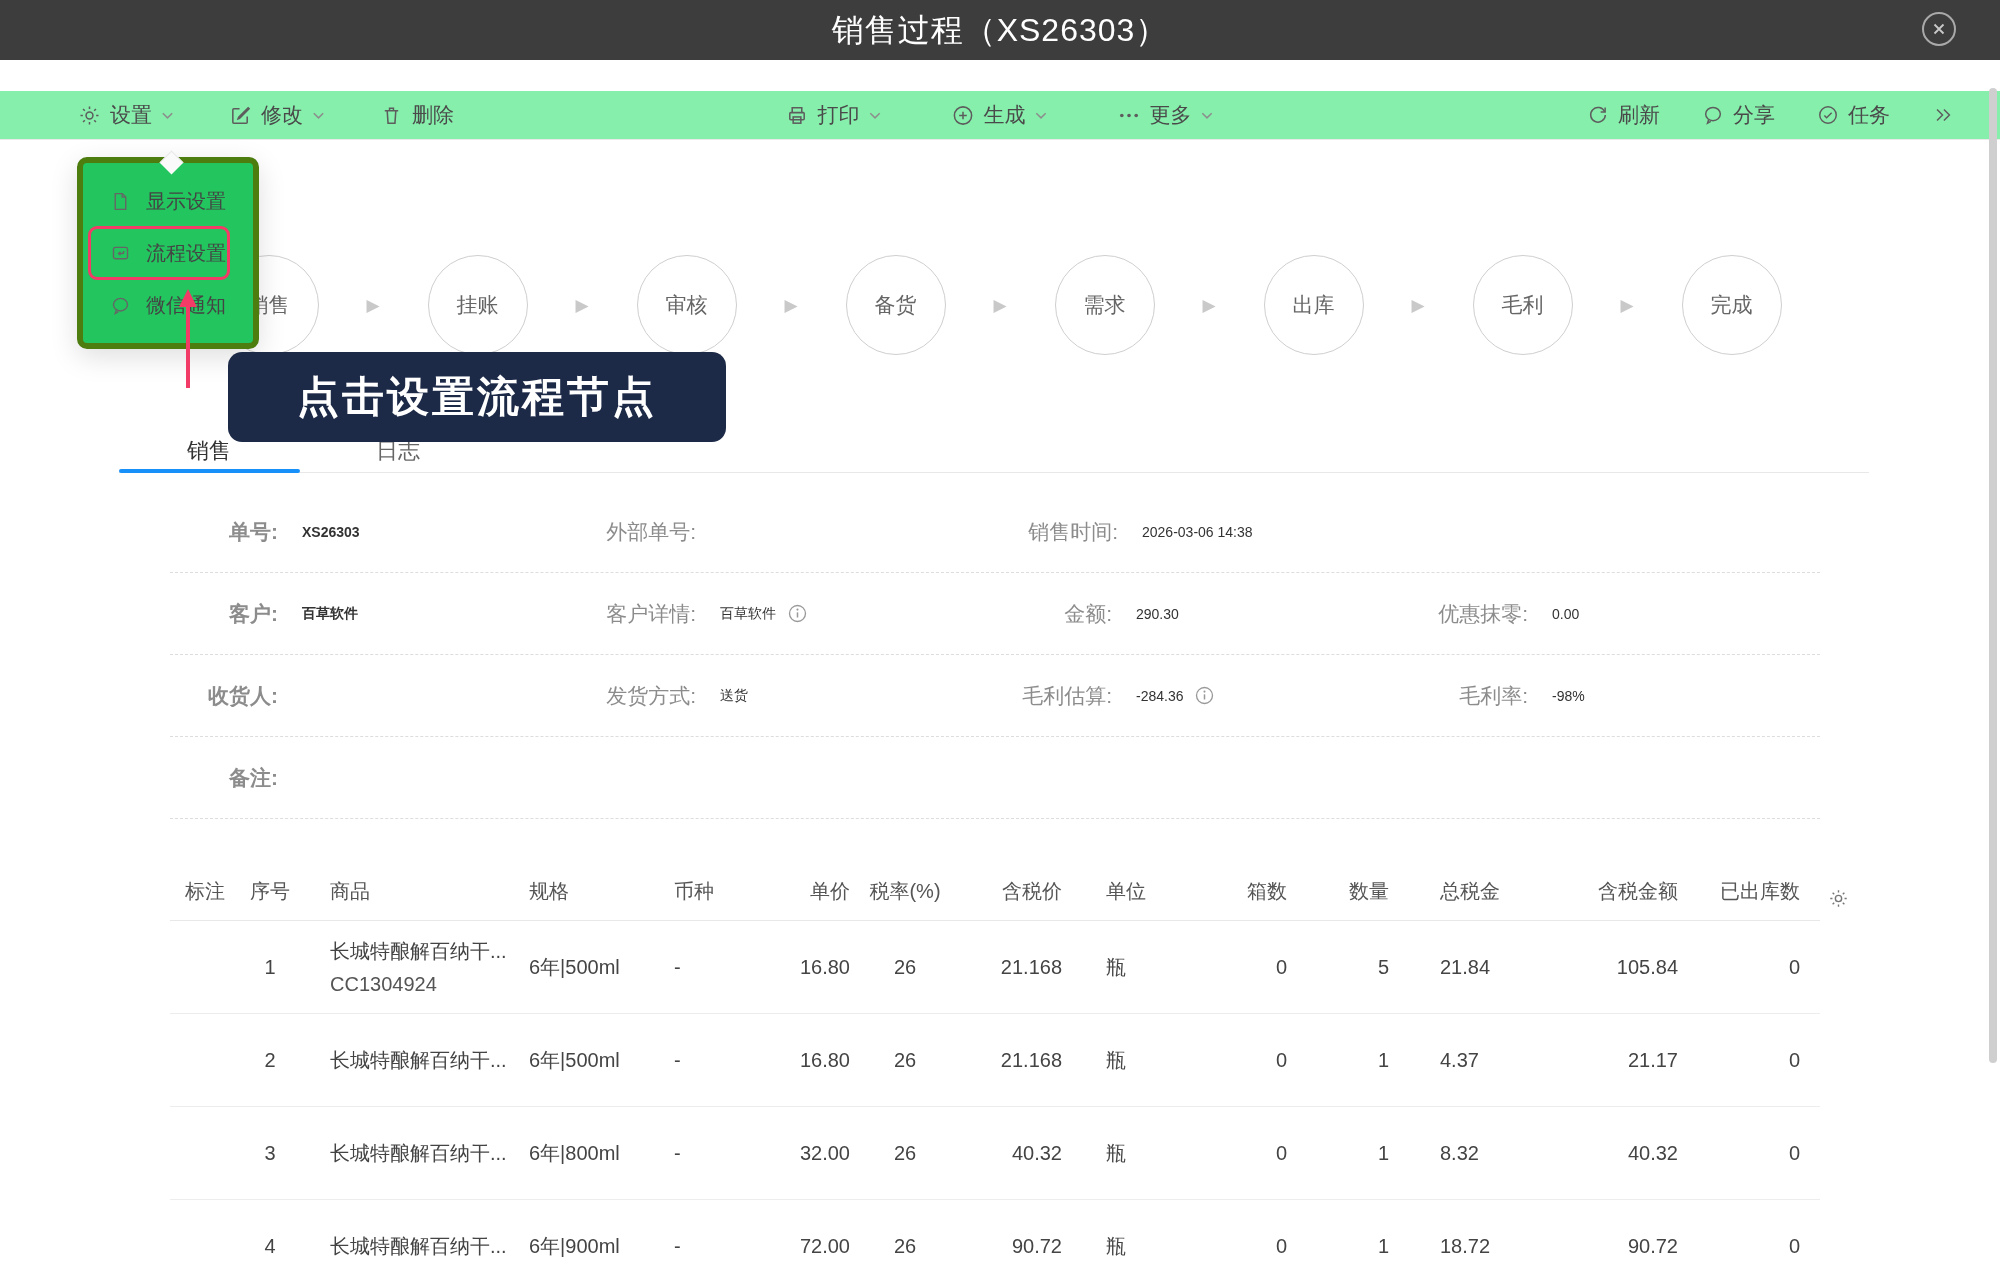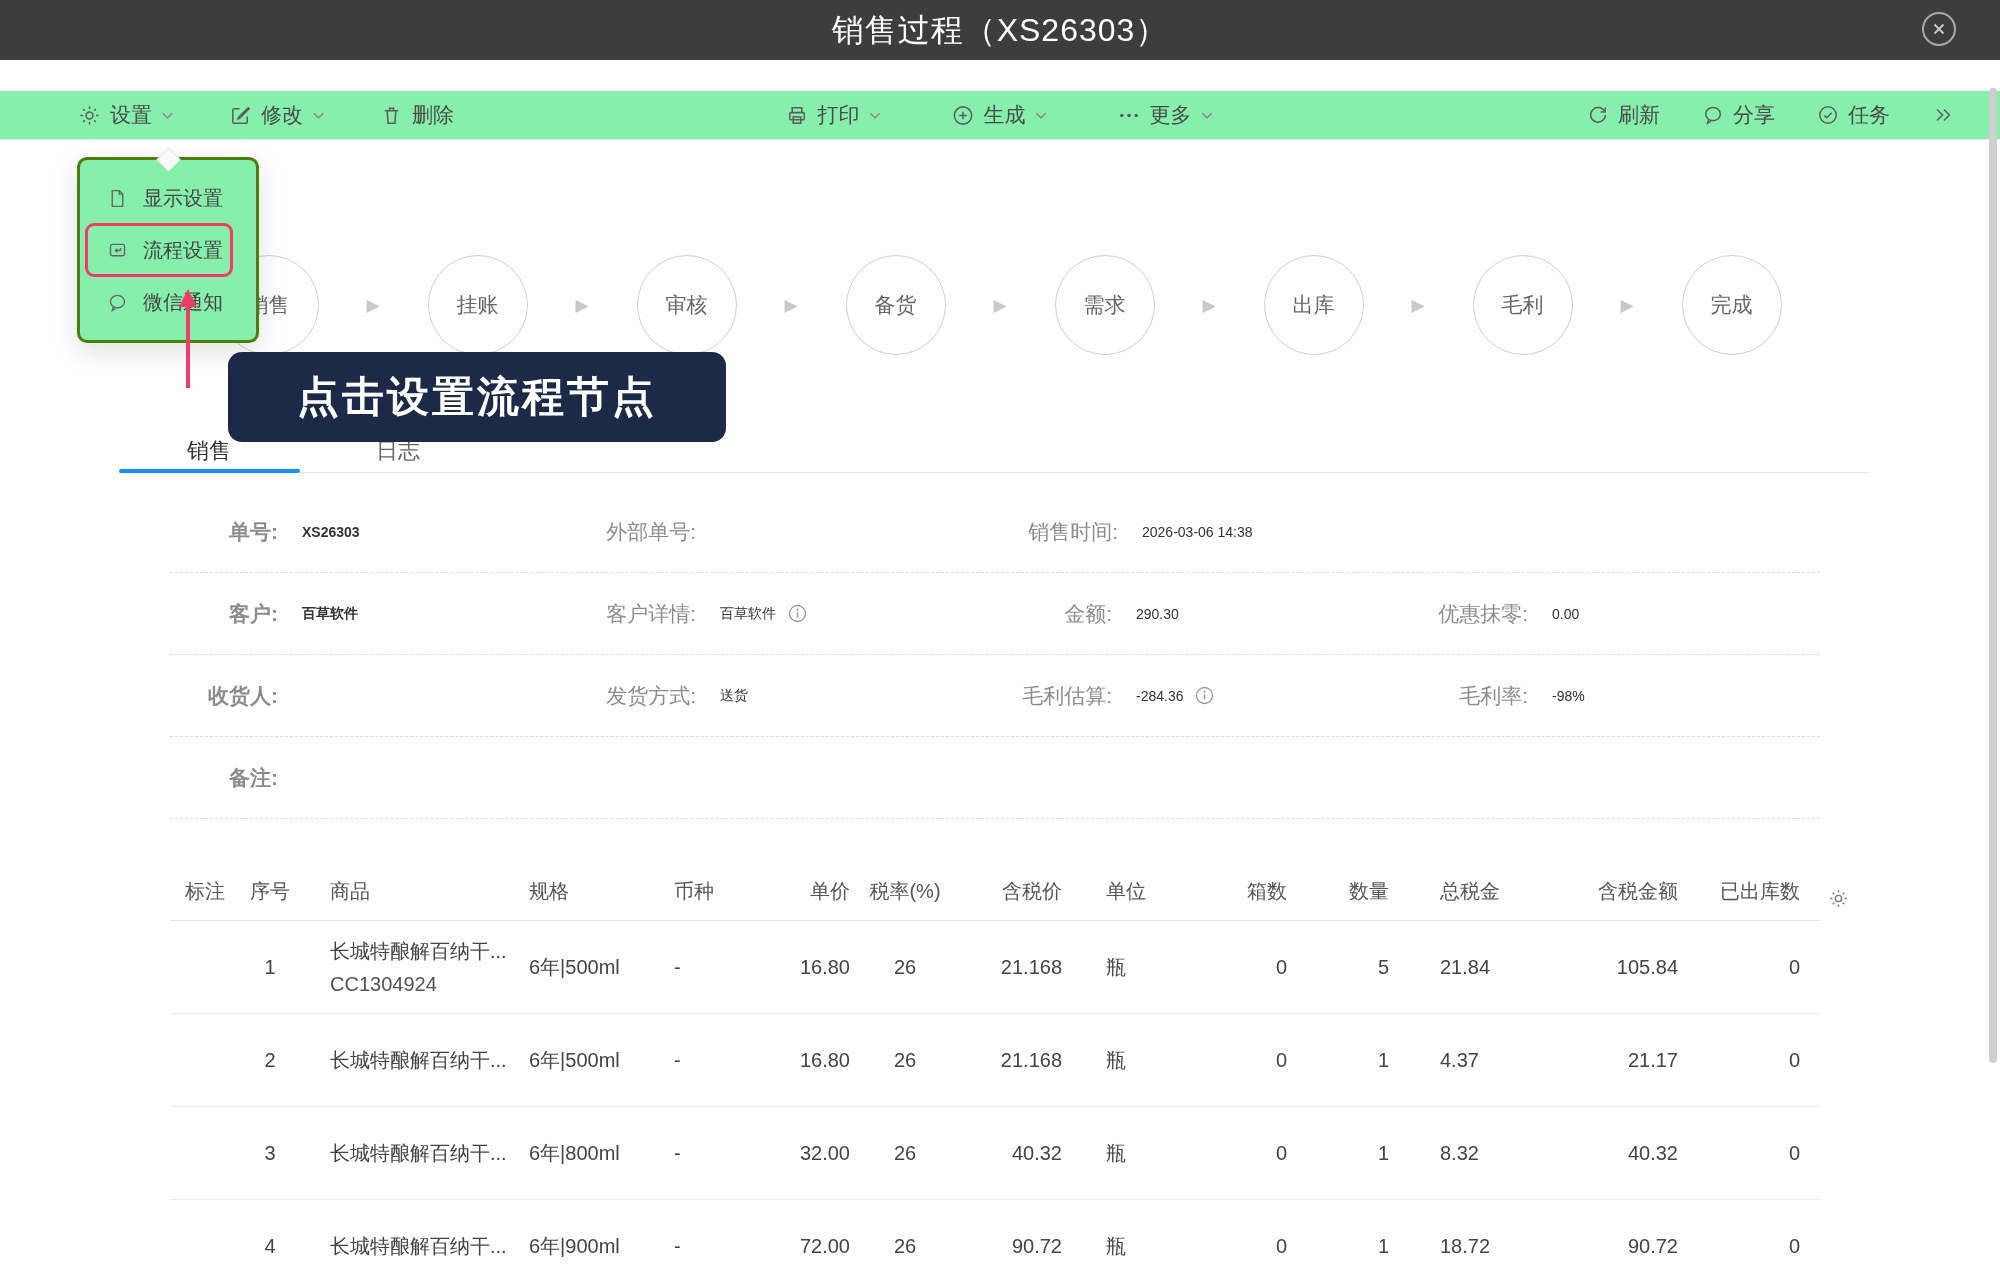--- a/index.html
+++ b/index.html
@@ -26,21 +26,21 @@
   .scroll-thumb{position:absolute;right:3px;top:88px;width:8px;height:975px;background:#cfcfcf;border-radius:4px;z-index:60;}
 
   
   .flow{position:absolute;left:0;right:0;top:255px;display:flex;justify-content:center;align-items:center;z-index:1;}
   .flow-circle{width:100px;height:100px;border:1px solid #cfcfcf;border-radius:50%;display:flex;align-items:center;
     justify-content:center;background:#fff;cursor:pointer;box-sizing:border-box;flex:0 0 auto;}
   .flow-label{font-size:21px;color:#666;}
   .flow-arrow{width:109px;text-align:center;color:#c9c9c9;font-size:17px;flex:0 0 auto;}
 
   
-  .menu{position:absolute;left:77px;top:157px;width:182px;padding:12px 0;background:#86efac;border:3px solid #4d7c0f;
+  .menu{position:absolute;left:77px;top:157px;width:182px;padding:12px 0;background:#22c55e;border:6px solid #4d7c0f;
     border-radius:10px;box-shadow:0 8px 28px rgba(0,0,0,.13);z-index:20;box-sizing:border-box;}
   .menu::before{content:"";position:absolute;left:80px;top:-9px;width:16px;height:16px;background:#fafafa;
     border-left:1px solid #e8e8e8;border-top:1px solid #e8e8e8;transform:rotate(45deg);}
   .menu-item{position:relative;height:52px;display:flex;align-items:center;gap:15px;padding-left:27px;
     font-size:20px;color:#444;cursor:pointer;}
   .menu-item svg{color:#666;flex:0 0 auto;}
   .red-box{position:absolute;left:5px;right:23px;top:-1px;bottom:-1px;border:3px solid #f23b66;border-radius:9px;pointer-events:none;}
 
   
   .ann-arrow{position:absolute;left:179px;top:289px;width:18px;height:99px;z-index:30;}

